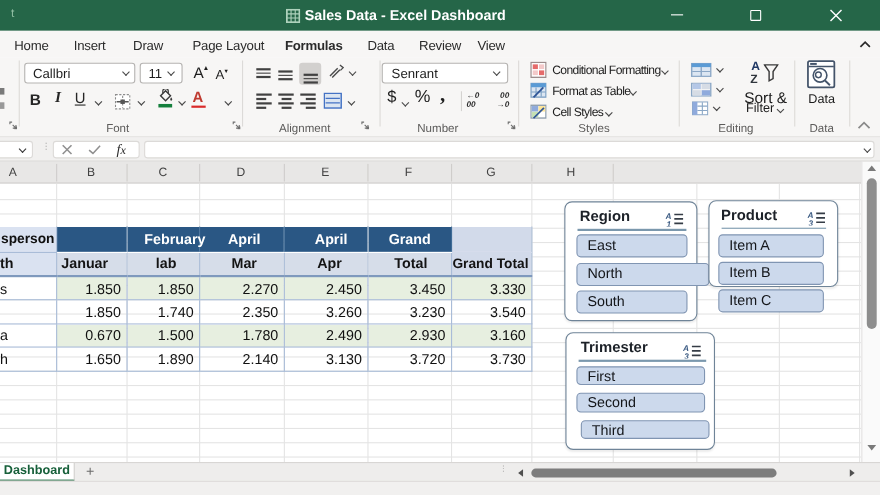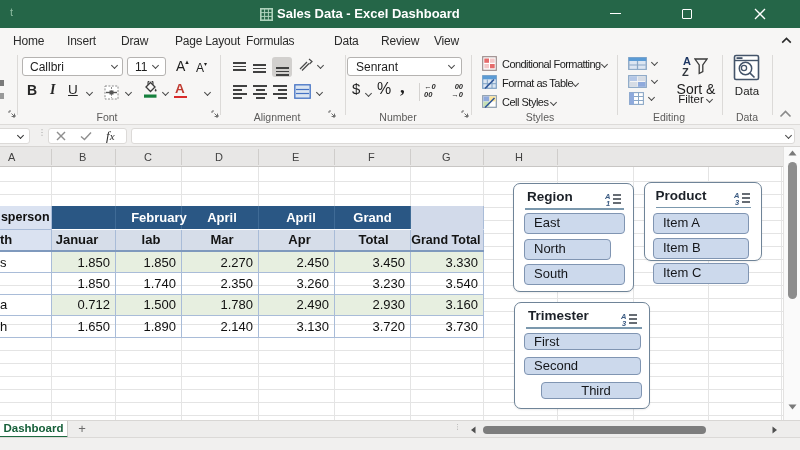--- a/index.html
+++ b/index.html
@@ -91,21 +91,21 @@
       <line x1="1" y1="1" x2="11" y2="11" stroke="#fff" stroke-width="1.3"></line>
       <line x1="11" y1="1" x2="1" y2="11" stroke="#fff" stroke-width="1.3"></line>
     </svg>
   </div>
 
   <div class="abs" id="tabrow">
     <span class="rtab" style="left:13px;">Home</span>
     <span class="rtab" style="left:67px;">Insert</span>
     <span class="rtab" style="left:121px;">Draw</span>
     <span class="rtab" style="left:175px;">Page Layout</span>
-    <span class="rtab" style="left:246px;">Formulas</span>
+    <span class="rtab" style="left:259px;font-weight:bold;">Formulas</span>
     <span class="rtab" style="left:334px;">Data</span>
     <span class="rtab" style="left:381px;">Review</span>
     <span class="rtab" style="left:434px;">View</span>
     <svg class="abs" style="left:781px;top:9px" width="11" height="7" viewBox="0 0 11 7">
       <path d="M1.2 5.6 L5.5 1.4 L9.8 5.6" fill="none" stroke="#2b2b2b" stroke-width="1.6"></path>
     </svg>
   </div>
 
   <div class="abs" id="ribbon">
 
@@ -412,21 +412,21 @@
         <td class="an"></td>
             <td>1.850</td>
             <td>1.740</td>
             <td>2.350</td>
             <td>3.260</td>
             <td>3.230</td>
             <td>3.540</td>
       </tr>
       <tr class="grn" style="height:21.5px;">
         <td class="an">a</td>
-            <td>0.712</td>
+            <td>0.670</td>
             <td>1.500</td>
             <td>1.780</td>
             <td>2.490</td>
             <td>2.930</td>
             <td>3.160</td>
       </tr>
       <tr style="height:21.5px;">
         <td class="an">h</td>
             <td>1.650</td>
             <td>1.890</td>
@@ -447,21 +447,21 @@
       <div class="sltitle">Region</div>
       <svg class="slicn" style="right:11px;top:8px;" width="17" height="14" viewBox="0 0 17 14">
         <text x="0" y="7" font-size="7.5" font-style="italic" font-weight="bold" fill="#3a5a82" font-family="Liberation Sans">A</text>
         <text x="1" y="14" font-size="7.5" font-style="italic" font-weight="bold" fill="#3a5a82" font-family="Liberation Sans">1</text>
         <line x1="8" y1="3" x2="16" y2="3" stroke="#353c46" stroke-width="1.5"></line>
         <line x1="8" y1="7" x2="16" y2="7" stroke="#353c46" stroke-width="1.5"></line>
         <line x1="8" y1="11" x2="16" y2="11" stroke="#353c46" stroke-width="1.5"></line>
       </svg>
       <div class="slrule" style="top:24px;width:99px;"></div>
       <div class="slbtn" style="left:10px;top:29px;width:101px;height:21px;line-height:18px;">East</div>
-      <div class="slbtn" style="left:10px;top:54.5px;width:87px;height:21px;line-height:18px;">North</div>
+      <div class="slbtn" style="left:10px;top:54.5px;width:121px;height:21px;line-height:18px;">North</div>
       <div class="slbtn" style="left:10px;top:79.5px;width:101px;height:21px;line-height:18px;">South</div>
     </div>
 
     <div class="slicer" style="left:643.5px;top:14.5px;width:118px;height:79px;">
       <div class="sltitle" style="left:11px;">Product</div>
       <svg class="slicn" style="right:10px;top:8px;" width="17" height="14" viewBox="0 0 17 14">
         <text x="0" y="7" font-size="7.5" font-style="italic" font-weight="bold" fill="#3a5a82" font-family="Liberation Sans">A</text>
         <text x="1" y="14" font-size="7.5" font-style="italic" font-weight="bold" fill="#3a5a82" font-family="Liberation Sans">3</text>
         <line x1="8" y1="3" x2="16" y2="3" stroke="#353c46" stroke-width="1.5"></line>
         <line x1="8" y1="7" x2="16" y2="7" stroke="#353c46" stroke-width="1.5"></line>
@@ -478,21 +478,21 @@
       <svg class="slicn" style="right:11px;top:9px;" width="17" height="14" viewBox="0 0 17 14">
         <text x="0" y="7" font-size="7.5" font-style="italic" font-weight="bold" fill="#3a5a82" font-family="Liberation Sans">A</text>
         <text x="1" y="14" font-size="7.5" font-style="italic" font-weight="bold" fill="#3a5a82" font-family="Liberation Sans">3</text>
         <line x1="8" y1="3" x2="16" y2="3" stroke="#353c46" stroke-width="1.5"></line>
         <line x1="8" y1="7" x2="16" y2="7" stroke="#353c46" stroke-width="1.5"></line>
         <line x1="8" y1="11" x2="16" y2="11" stroke="#353c46" stroke-width="1.5"></line>
       </svg>
       <div class="slrule" style="top:24px;width:116px;"></div>
       <div class="slbtn" style="left:9px;top:29.5px;width:117px;height:17.5px;line-height:15px;">First</div>
       <div class="slbtn" style="left:9px;top:54px;width:117px;height:17.5px;line-height:15px;">Second</div>
-      <div class="slbtn" style="left:26px;top:78.5px;width:101px;height:17.5px;line-height:15px;text-align:center;">Third</div>
+      <div class="slbtn" style="left:13px;top:78.5px;width:117px;height:17.5px;line-height:15px;">Third</div>
     </div>
   </div>
 
   <div class="abs" id="vsb">
     <svg class="abs" style="left:4px;top:3px" width="9" height="6" viewBox="0 0 9 6">
         <path d="M0.5 5.5 L4.5 0.5 L8.5 5.5 Z" fill="#7a7a7a"></path>
       </svg>
     <div id="vthumb"></div>
     <svg class="abs" style="left:4px;top:257px" width="9" height="6" viewBox="0 0 9 6">
         <path d="M0.5 0.5 L4.5 5.5 L8.5 0.5 Z" fill="#7a7a7a"></path>

